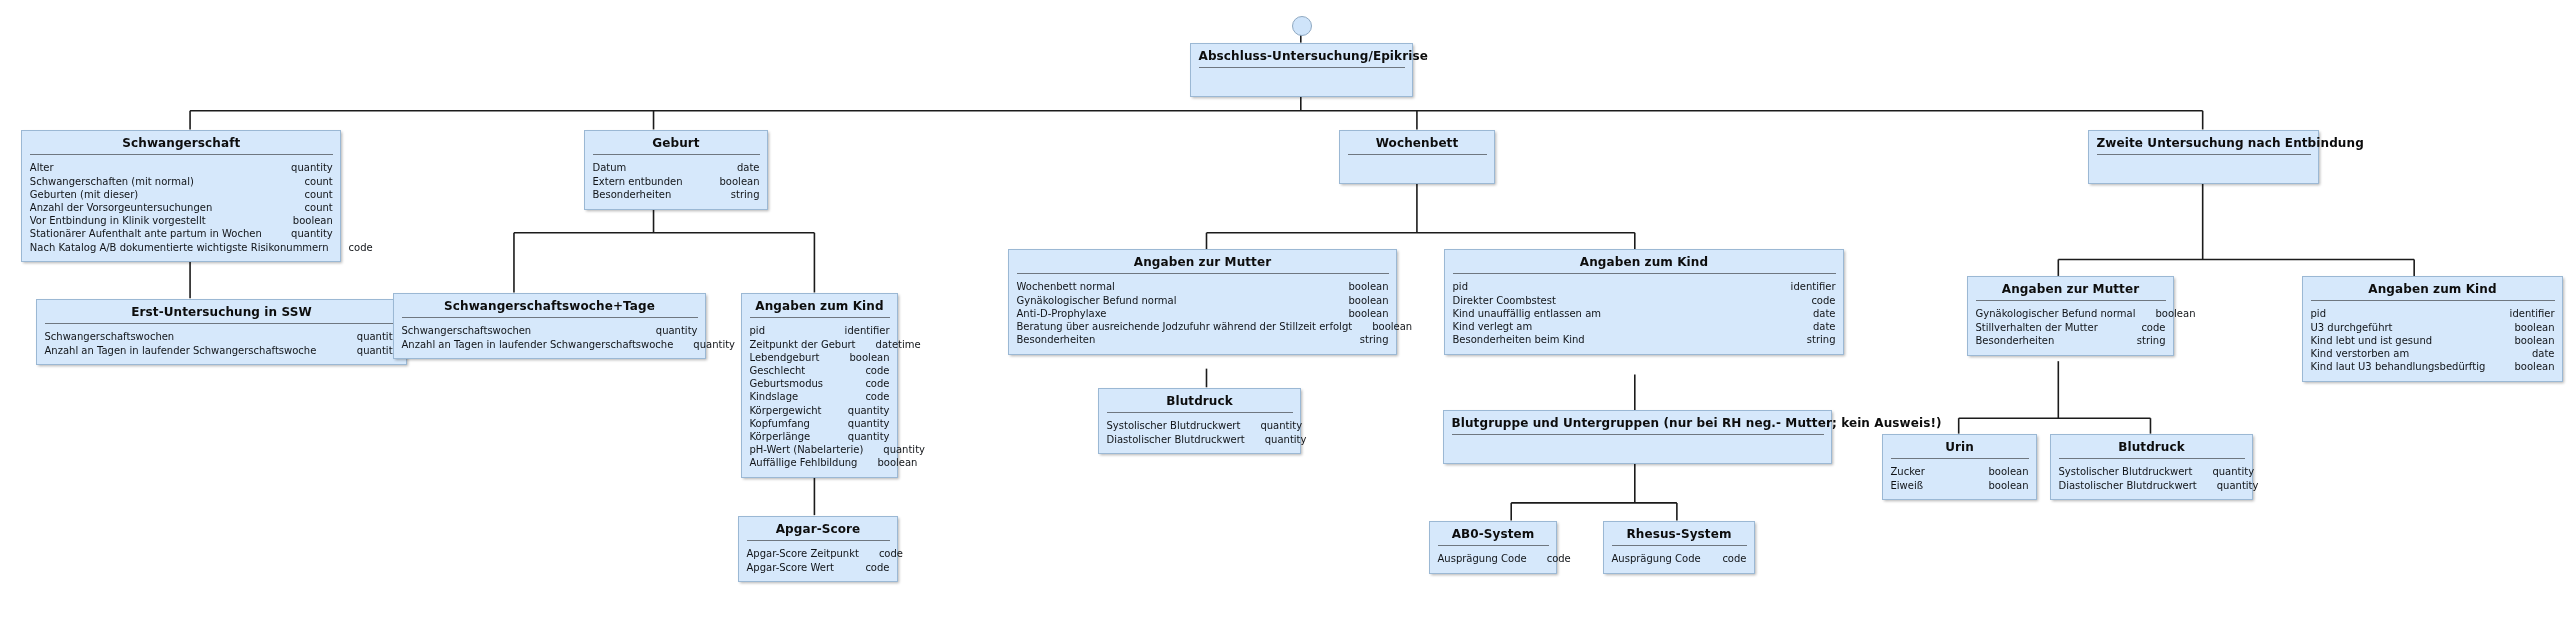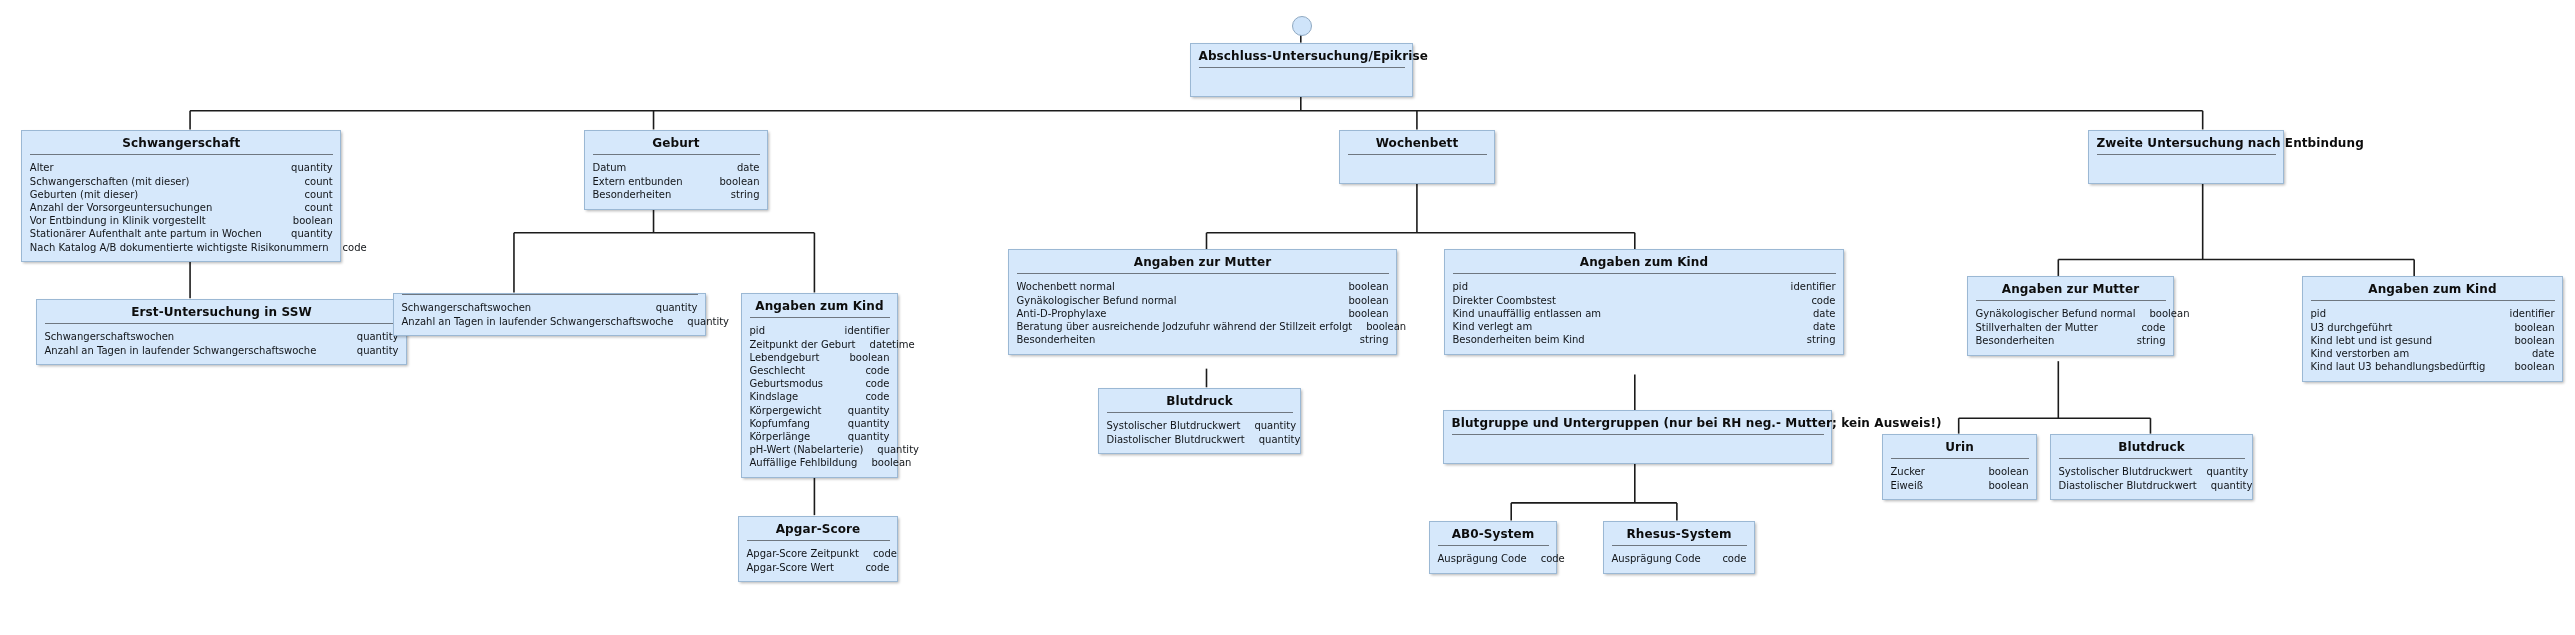--- a/index.html
+++ b/index.html
@@ -40,20 +40,21 @@
   }
   .node.empty .attrs{min-height:18px;padding-bottom:3.2px;}
   .attr{
     display:flex;
     justify-content:space-between;
     align-items:baseline;
     font-size:10px;
     line-height:1.32;
     color:#111418;
     white-space:nowrap;
+    gap:6px;
   }
   .attr .nm{padding-right:14px;}
   .attr .ty{text-align:left;}
 
   .rootdot{
     position:absolute;
     width:18px;height:18px;
     border-radius:50%;
     background:#cfe4fa;
     border:0.5px solid #8fa9c2;
@@ -124,21 +125,21 @@
 
   <div class="node" style="left:21.3px;top:130px;width:320px;">
     <div class="title">Schwangerschaft</div>
     <div class="rule"></div>
     <div class="attrs">
       <div class="attr">
           <span class="nm">Alter</span>
           <span class="ty">quantity</span>
         </div>
       <div class="attr">
-          <span class="nm">Schwangerschaften (mit dieser)</span>
+          <span class="nm">Schwangerschaften (mit normal)</span>
           <span class="ty">count</span>
         </div>
       <div class="attr">
           <span class="nm">Geburten (mit dieser)</span>
           <span class="ty">count</span>
         </div>
       <div class="attr">
           <span class="nm">Anzahl der Vorsorgeuntersuchungen</span>
           <span class="ty">count</span>
         </div>
@@ -185,20 +186,21 @@
           <span class="ty">boolean</span>
         </div>
       <div class="attr">
           <span class="nm">Besonderheiten</span>
           <span class="ty">string</span>
         </div>
     </div>
   </div>
 
   <div class="node" style="left:393px;top:293px;width:313px;">
+    <div class="title">Schwangerschaftswoche+Tage</div>
     <div class="rule"></div>
     <div class="attrs">
       <div class="attr">
           <span class="nm">Schwangerschaftswochen</span>
           <span class="ty">quantity</span>
         </div>
       <div class="attr">
           <span class="nm">Anzahl an Tagen in laufender Schwangerschaftswoche</span>
           <span class="ty">quantity</span>
         </div>
@@ -367,21 +369,21 @@
     <div class="title">Rhesus-System</div>
     <div class="rule"></div>
     <div class="attrs">
       <div class="attr">
           <span class="nm">Ausprägung Code</span>
           <span class="ty">code</span>
         </div>
     </div>
   </div>
 
-  <div class="node empty" style="left:2088px;top:130px;width:196px;">
+  <div class="node empty" style="left:2088px;top:130px;width:231px;">
     <div class="title">Zweite Untersuchung nach Entbindung</div>
     <div class="rule"></div>
     <div class="attrs"></div>
   </div>
 
   <div class="node" style="left:1967px;top:276px;width:207px;">
     <div class="title">Angaben zur Mutter</div>
     <div class="rule"></div>
     <div class="attrs">
       <div class="attr">

